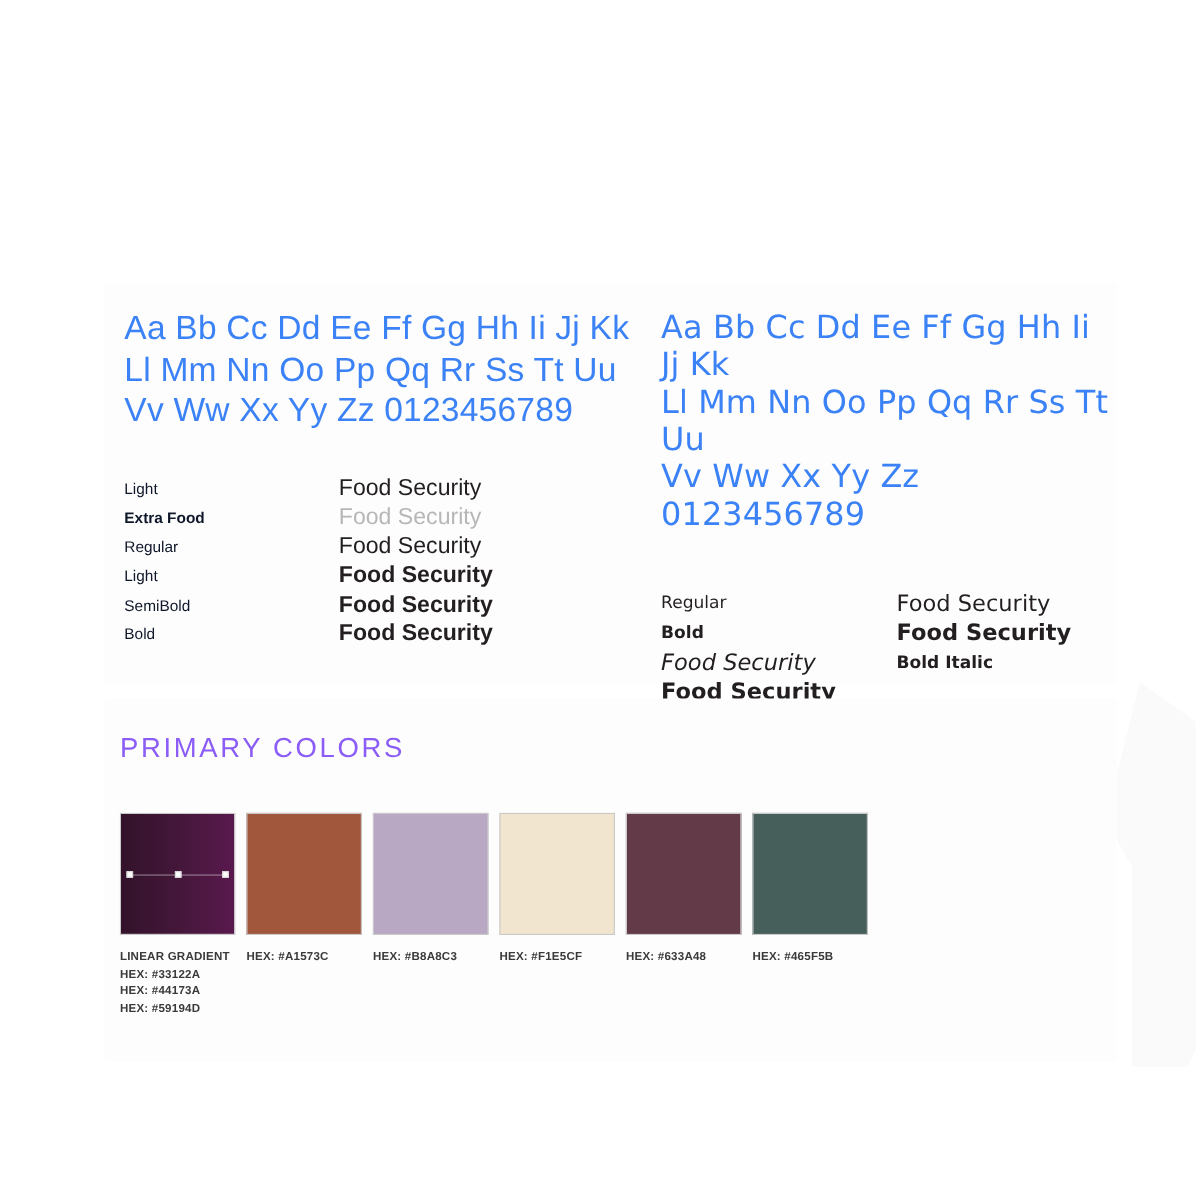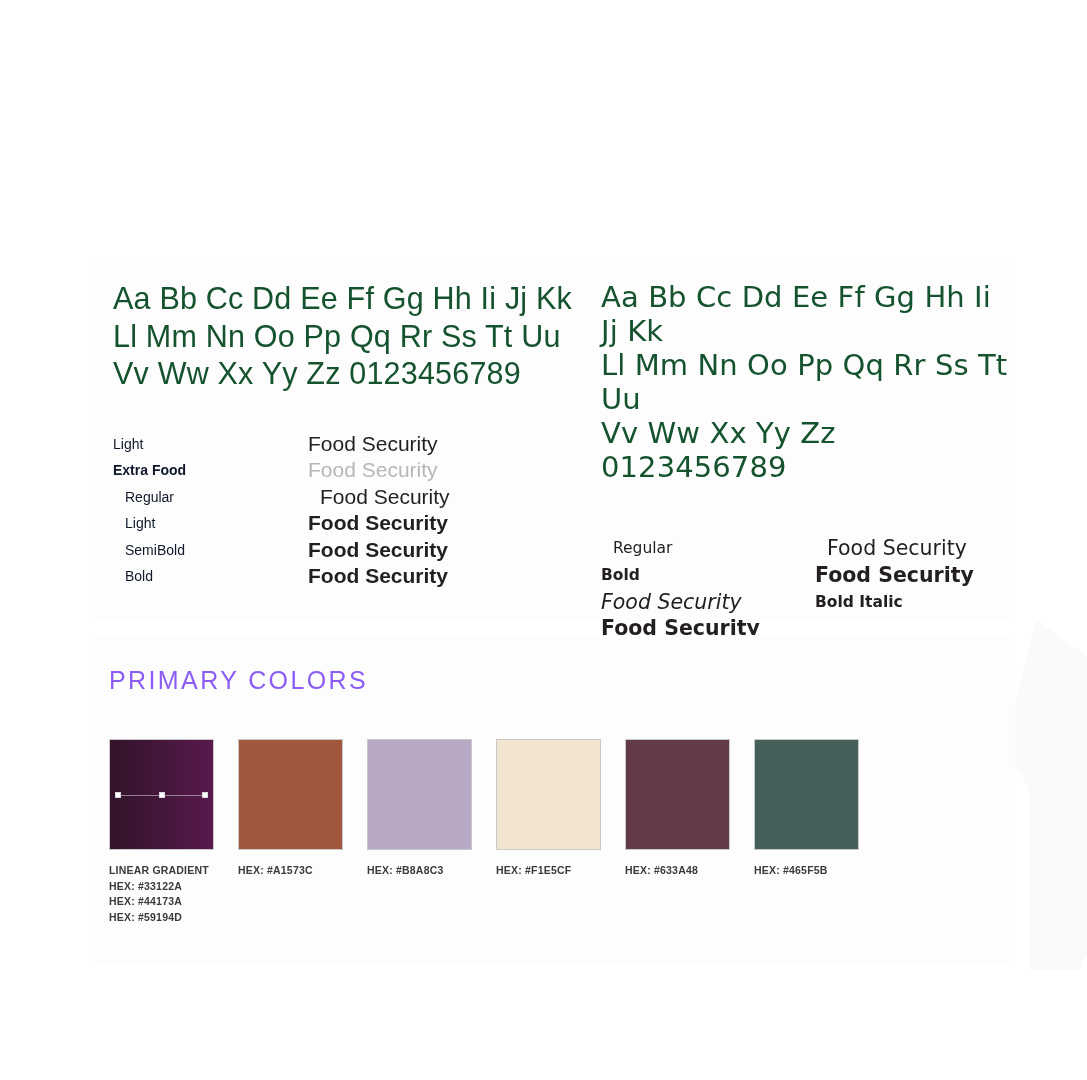--- a/index.html
+++ b/index.html
@@ -58,21 +58,21 @@
   .type-col-left {
     width: 497px;
     padding: 23px 0 0 18px;
   }
   .type-col-right {
     width: 423px;
     padding: 23px 0 0 9px;
   }
 
   .alphabet {
-    color: #14532d;
+    color: #3b82f6;
     white-space: pre-line;
   }
   .alphabet-left {
     font-size: 30.5px;
     line-height: 37.5px;
     letter-spacing: 0.2px;
     font-weight: 400;
   }
   .alphabet-right {
     font-size: 29px;
@@ -118,41 +118,41 @@
   .spec-sample-lg {
     color: #231f20;
     font-size: 20.5px;
     line-height: 26.8px;
     white-space: nowrap;
     font-family: "DejaVu Sans", sans-serif;
   }
 
   .w-light     { font-weight: 300; }
   .w-xlight    { font-weight: 300; color: #b7b7b7; }
-  .w-regular   { font-weight: 400; margin-left: 12px; }
+  .w-regular   { font-weight: 400; }
   .w-medium    { font-weight: 600; }
   .w-semibold  { font-weight: 700; }
   .w-bold      { font-weight: 800; }
   .st-italic      { font-style: italic; font-weight: 400; }
   .st-bolditalic  { font-weight: 700; }
 
   
   .colors-inner {
     padding: 31px 0 0 14px;
   }
   .colors-title {
     color: #8b5cf6;
     font-size: 25px;
     letter-spacing: 2.4px;
     font-weight: 400;
     margin: 0 0 44px 0;
   }
   .swatch-row {
     display: flex;
-    gap: 24px;
+    gap: 10px;
   }
   .swatch-cell {
     width: 105px;
   }
   .swatch-box {
     width: 105px;
     height: 111px;
     border: 1px solid #c9c9c9;
     box-sizing: border-box;
     position: relative;

